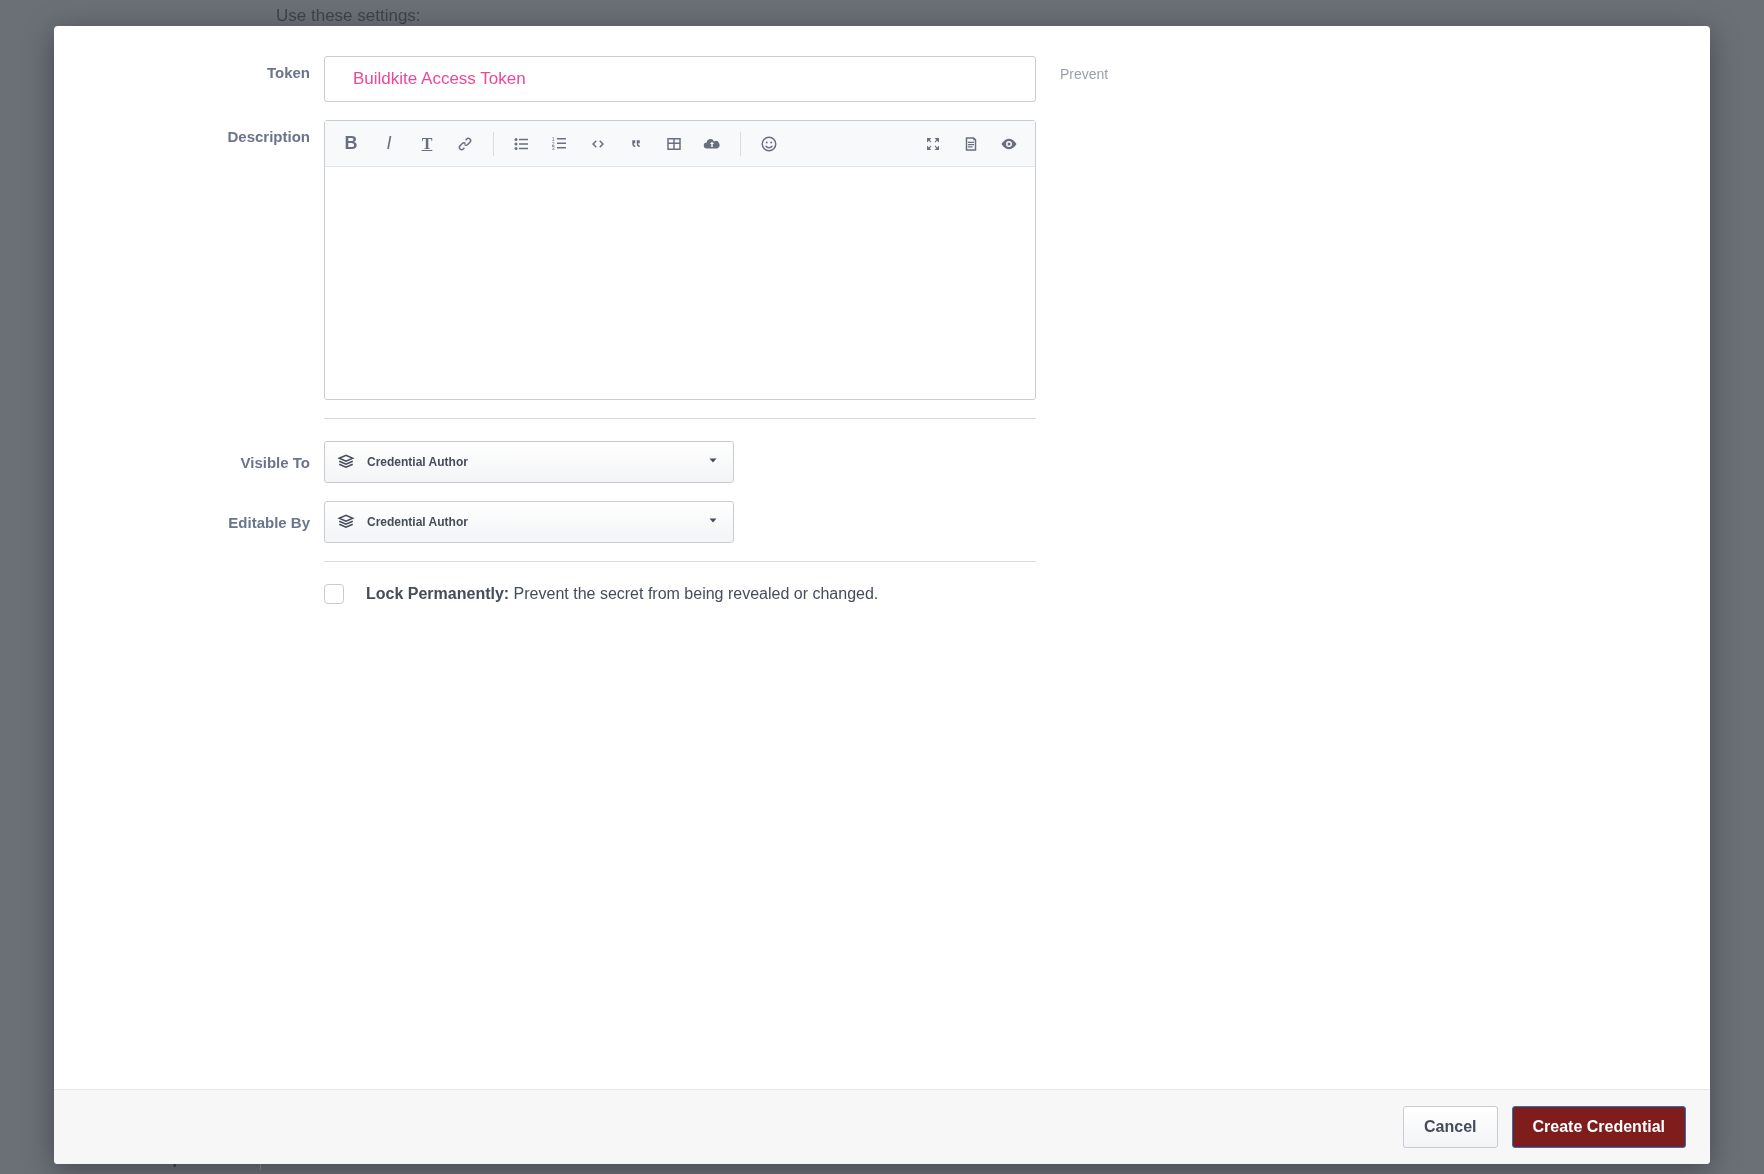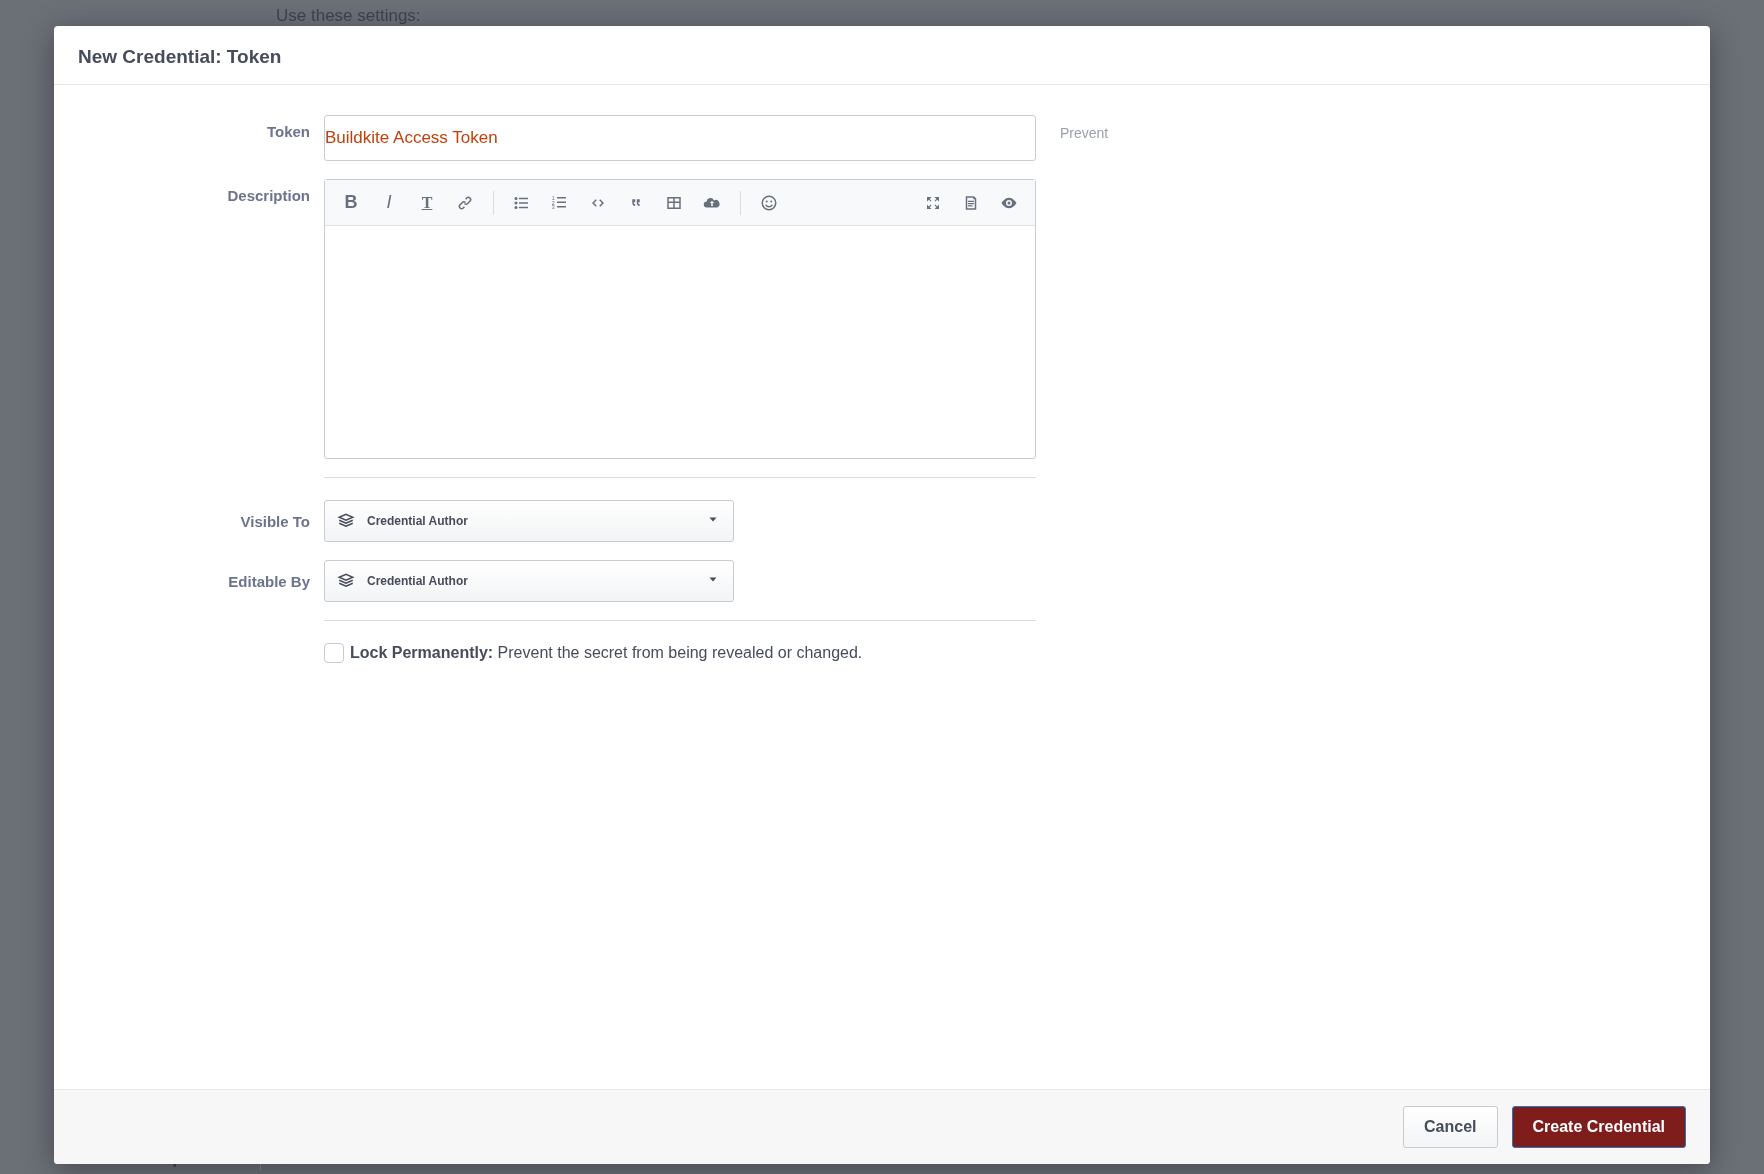--- a/index.html
+++ b/index.html
@@ -96,23 +96,23 @@
     padding-top: 10px;
     color: #9aa0aa;
     font-size: 14px;
   }
 
   .text-input {
     width: 100%;
     height: 46px;
     border: 1px solid #c8cbd1;
     border-radius: 3px;
-    padding: 0 0;
+    padding: 0 28px;
     font-size: 17px;
-    color: #c2410c;
+    color: #ec4899;
     outline: none;
     background: #fff;
   }
   .text-input:focus, .text-input.focus {
     border-color: #3e87d6;
     box-shadow: 0 0 0 3px rgba(62,135,214,.25);
   }
 
   .rich-editor {
     border: 1px solid #c8cbd1;
@@ -181,21 +181,21 @@
   }
   .select .sel-icon { margin-right: 12px; display:inline-flex; }
   .select .sel-icon svg { width:18px;height:18px; fill:#464c5c; }
   .select .caret {
     position:absolute; right:14px; top:50%; transform:translateY(-50%);
   }
   .select .caret svg { width:12px;height:12px; fill:#464c5c; }
   .sel-text { font-weight:600; }
 
   .checkbox-row {
-    display:flex; align-items:center; gap:6px;
+    display:flex; align-items:center; gap:22px;
     font-size:16px;
     color:#464c5c;
   }
   .checkbox {
     width:20px; height:20px;
     border:1px solid #c8cbd1;
     border-radius:4px;
     background:#fff;
     display:inline-block;
     cursor:pointer;
@@ -238,23 +238,20 @@
 <div class="backdrop">
   <div class="bg-hint-top">Use these settings:</div>
 
   <div class="bg-hint-bottom-row">
     <span class="lbl">Depends On</span>
     <span class="sep"></span>
     <span class="ph">Type another build step name...</span>
   </div>
 
   <div class="modal">
-    <div class="modal-header">
-      <div class="modal-title">New Credential: Token</div>
-    </div>
 
     <div class="modal-body">
 
       <div class="form-row">
         <div class="form-label">Token</div>
         <div class="form-field">
           <input class="text-input" type="text" value="Buildkite Access Token" style="">
         </div>
         <div class="form-aside">Prevent</div>
       </div>

